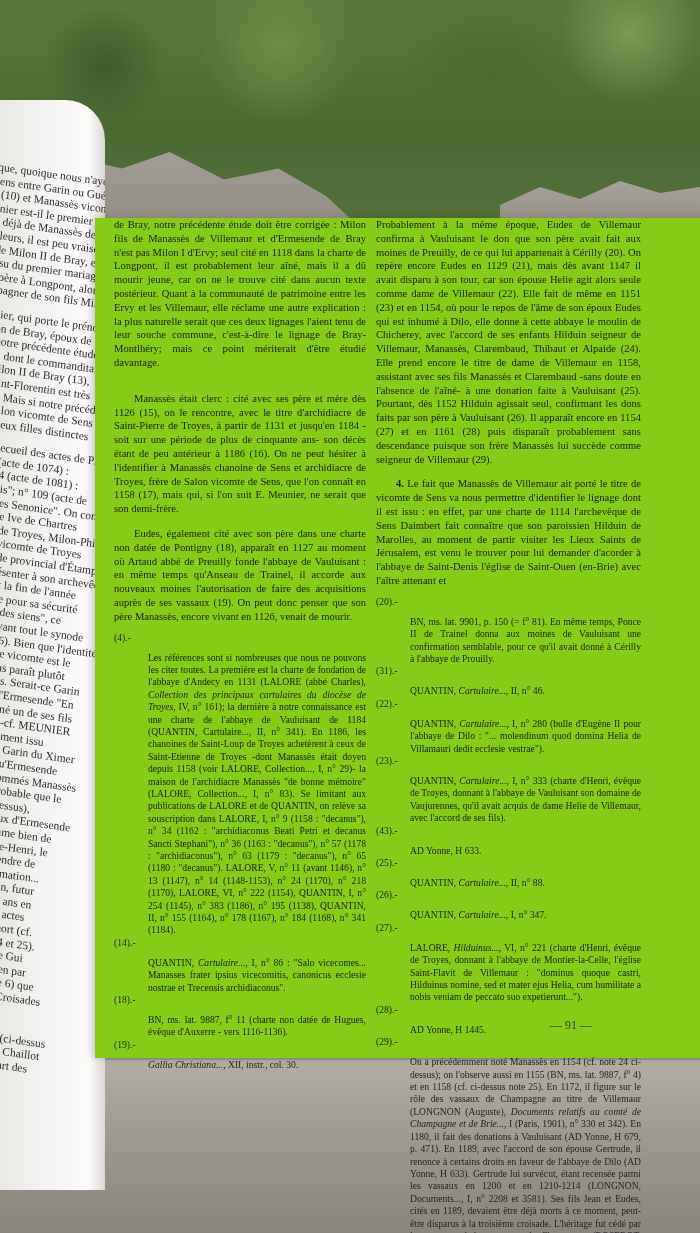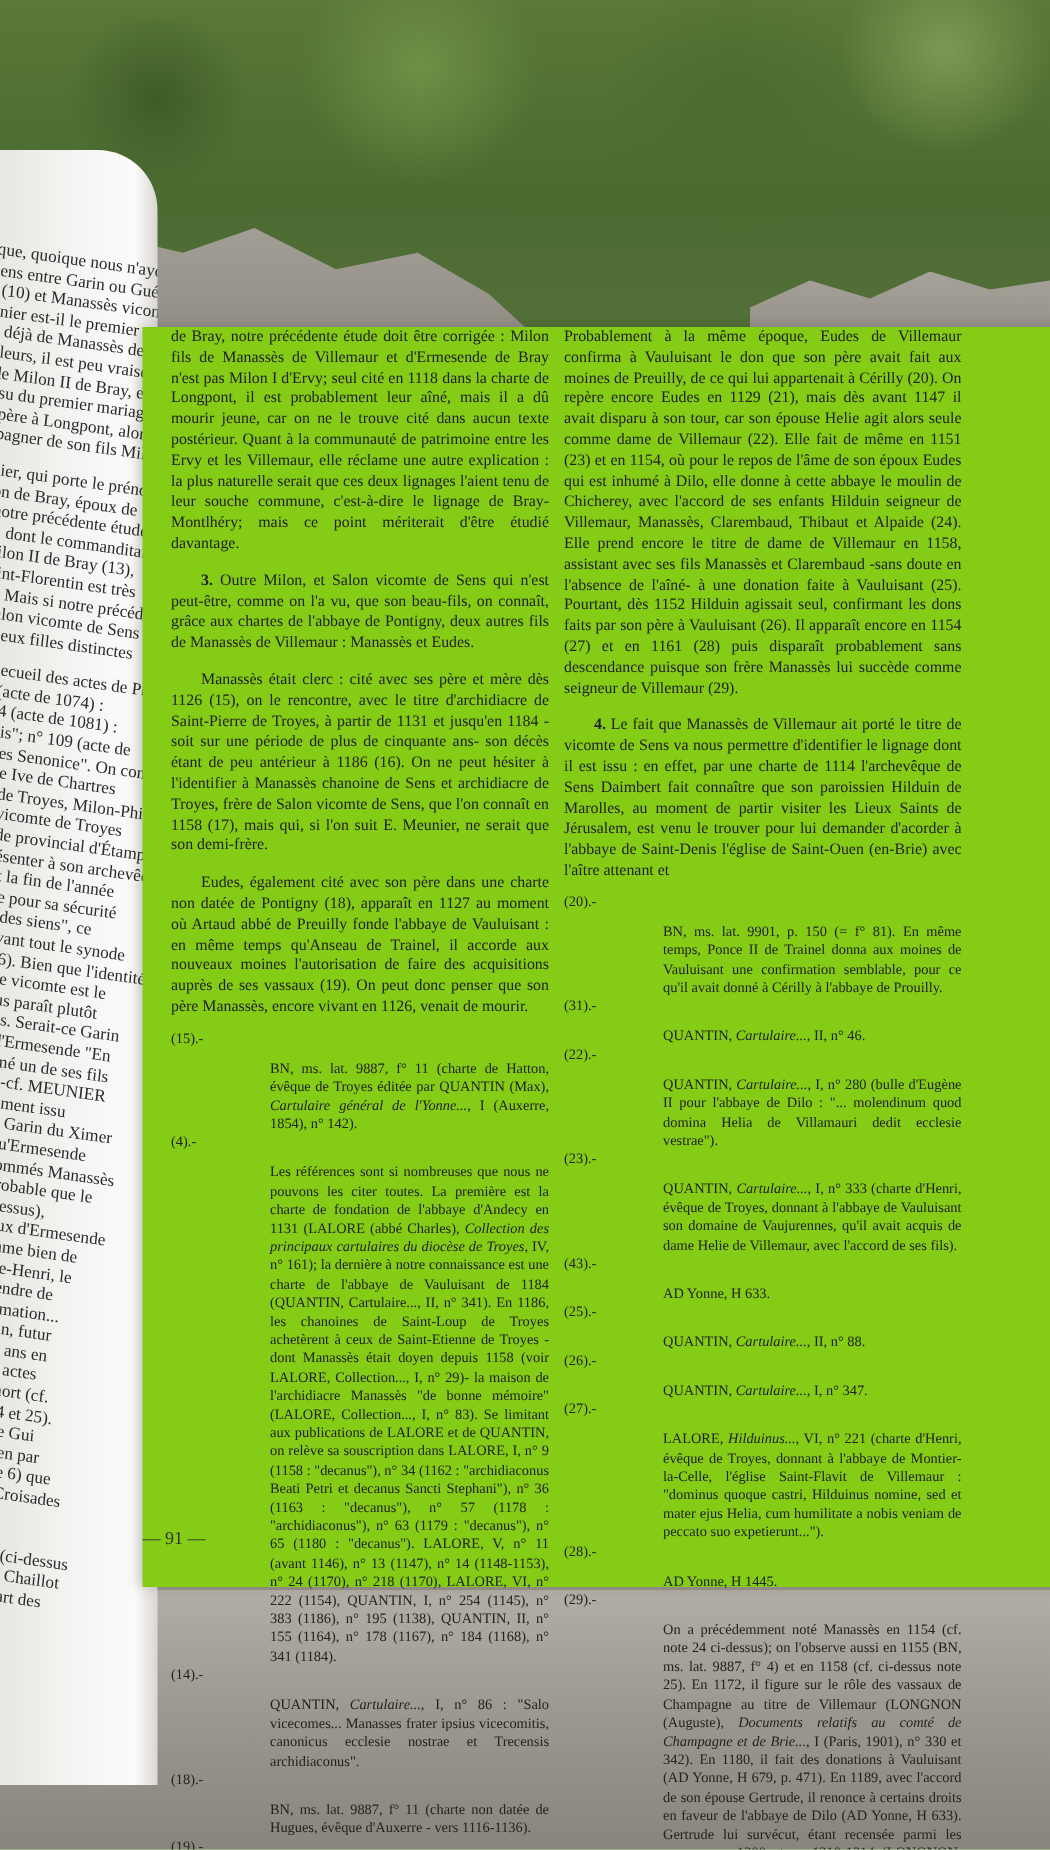--- a/index.html
+++ b/index.html
@@ -53,27 +53,27 @@
   .col {
     position:absolute; top:0; width:252px;
     font-size:10.6px; line-height:13.8px; color:#222;
     text-align:justify;
   }
   .col.left { left:19px; }
   .col.right { left:281px; width:265px; }
   .col p { margin:0; text-indent:0; }
   .col p.indent { text-indent:20px; }
   .col .gap { height:11px; }
-  .fn { display:flex; font-size:9.6px; line-height:12.4px;gap:32px; }
+  .fn { display:flex; font-size:9.6px; line-height:12.4px; }
   .fn .num { width:34px; flex:none; }
   .fn .body { flex:1; text-align:justify;margin-top:20px; }
   .fn .body i { }
   .pagenum {
     position:absolute; left:0; width:497px; top:800px;
-    text-align:left; font-size:12px; color:#333;
+    text-align:right; font-size:12px; color:#333;
   }
 </style>
 </head>
 <body>
 
 <div class="grass"></div>
 <div class="stone-top"></div>
 <div class="stone-top2"></div>
 <div class="stone-bottom"></div>
 
@@ -147,30 +147,25 @@
       <div>nages sont présents à Chaillot</div>
       <div>ne de Beugnon), la part des</div>
       <div>sires de Villemaur.</div>
     </div>
 </div>
 
 <div class="page">
   <div class="col left" id="col-left">
       <p><span>de Bray, notre précédente étude doit être corrigée : Milon fils de Manassès de Villemaur et d'Ermesende de Bray n'est pas Milon I d'Ervy; seul cité en 1118 dans la charte de Longpont, il est probablement leur aîné, mais il a dû mourir jeune, car on ne le trouve cité dans aucun texte postérieur. Quant à la communauté de patrimoine entre les Ervy et les Villemaur, elle réclame une autre explication : la plus naturelle serait que ces deux lignages l'aient tenu de leur souche commune, c'est-à-dire le lignage de Bray-Montlhéry; mais ce point mériterait d'être étudié davantage.</span></p>
       <div class="gap"></div>
-      <p class="indent"><b>3. </b><span>Outre Milon, et Salon vicomte de Sens qui n'est peut-être, comme on l'a vu, que son beau-fils, on connaît, grâce aux chartes de l'abbaye de Pontigny, deux autres fils de Manassès de Villemaur : Manassès et Eudes.</span></p>
       <div class="gap"></div>
       <p class="indent"><span>Manassès était clerc : cité avec ses père et mère dès 1126 (15), on le rencontre, avec le titre d'archidiacre de Saint-Pierre de Troyes, à partir de 1131 et jusqu'en 1184 - soit sur une période de plus de cinquante ans- son décès étant de peu antérieur à 1186 (16). On ne peut hésiter à l'identifier à Manassès chanoine de Sens et archidiacre de Troyes, frère de Salon vicomte de Sens, que l'on connaît en 1158 (17), mais qui, si l'on suit E. Meunier, ne serait que son demi-frère.</span></p>
       <div class="gap"></div>
       <p class="indent"><span>Eudes, également cité avec son père dans une charte non datée de Pontigny (18), apparaît en 1127 au moment où Artaud abbé de Preuilly fonde l'abbaye de Vauluisant : en même temps qu'Anseau de Trainel, il accorde aux nouveaux moines l'autorisation de faire des acquisitions auprès de ses vassaux (19). On peut donc penser que son père Manassès, encore vivant en 1126, venait de mourir.</span></p>
       <div class="gap" style="height: 8px;"></div>
-      <div class="fn">
-        <span class="num">(15).-</span>
-        <span class="body">BN, ms. lat. 9887, f° 11 (charte de Hatton, évêque de Troyes éditée par QUANTIN (Max), <i>Cartulaire général de l'Yonne...</i>, I (Auxerre, 1854), n° 142).</span>
-      </div>
       <div class="fn">
         <span class="num">(4).-</span>
         <span class="body">Les références sont si nombreuses que nous ne pouvons les citer toutes. La première est la charte de fondation de l'abbaye d'Andecy en 1131 (LALORE (abbé Charles), <i>Collection des principaux cartulaires du diocèse de Troyes</i>, IV, n° 161); la dernière à notre connaissance est une charte de l'abbaye de Vauluisant de 1184 (QUANTIN, Cartulaire..., II, n° 341). En 1186, les chanoines de Saint-Loup de Troyes achetèrent à ceux de Saint-Etienne de Troyes -dont Manassès était doyen depuis 1158 (voir LALORE, Collection..., I, n° 29)- la maison de l'archidiacre Manassès "de bonne mémoire" (LALORE, Collection..., I, n° 83). Se limitant aux publications de LALORE et de QUANTIN, on relève sa souscription dans LALORE, I, n° 9 (1158 : "decanus"), n° 34 (1162 : "archidiaconus Beati Petri et decanus Sancti Stephani"), n° 36 (1163 : "decanus"), n° 57 (1178 : "archidiaconus"), n° 63 (1179 : "decanus"), n° 65 (1180 : "decanus"). LALORE, V, n° 11 (avant 1146), n° 13 (1147), n° 14 (1148-1153), n° 24 (1170), n° 218 (1170), LALORE, VI, n° 222 (1154), QUANTIN, I, n° 254 (1145), n° 383 (1186), n° 195 (1138), QUANTIN, II, n° 155 (1164), n° 178 (1167), n° 184 (1168), n° 341 (1184).</span>
       </div>
       <div class="fn">
         <span class="num">(14).-</span>
         <span class="body">QUANTIN, <i>Cartulaire...</i>, I, n° 86 : "Salo vicecomes... Manasses frater ipsius vicecomitis, canonicus ecclesie nostrae et Trecensis archidiaconus".</span>
       </div>
       <div class="fn">
         <span class="num">(18).-</span>

